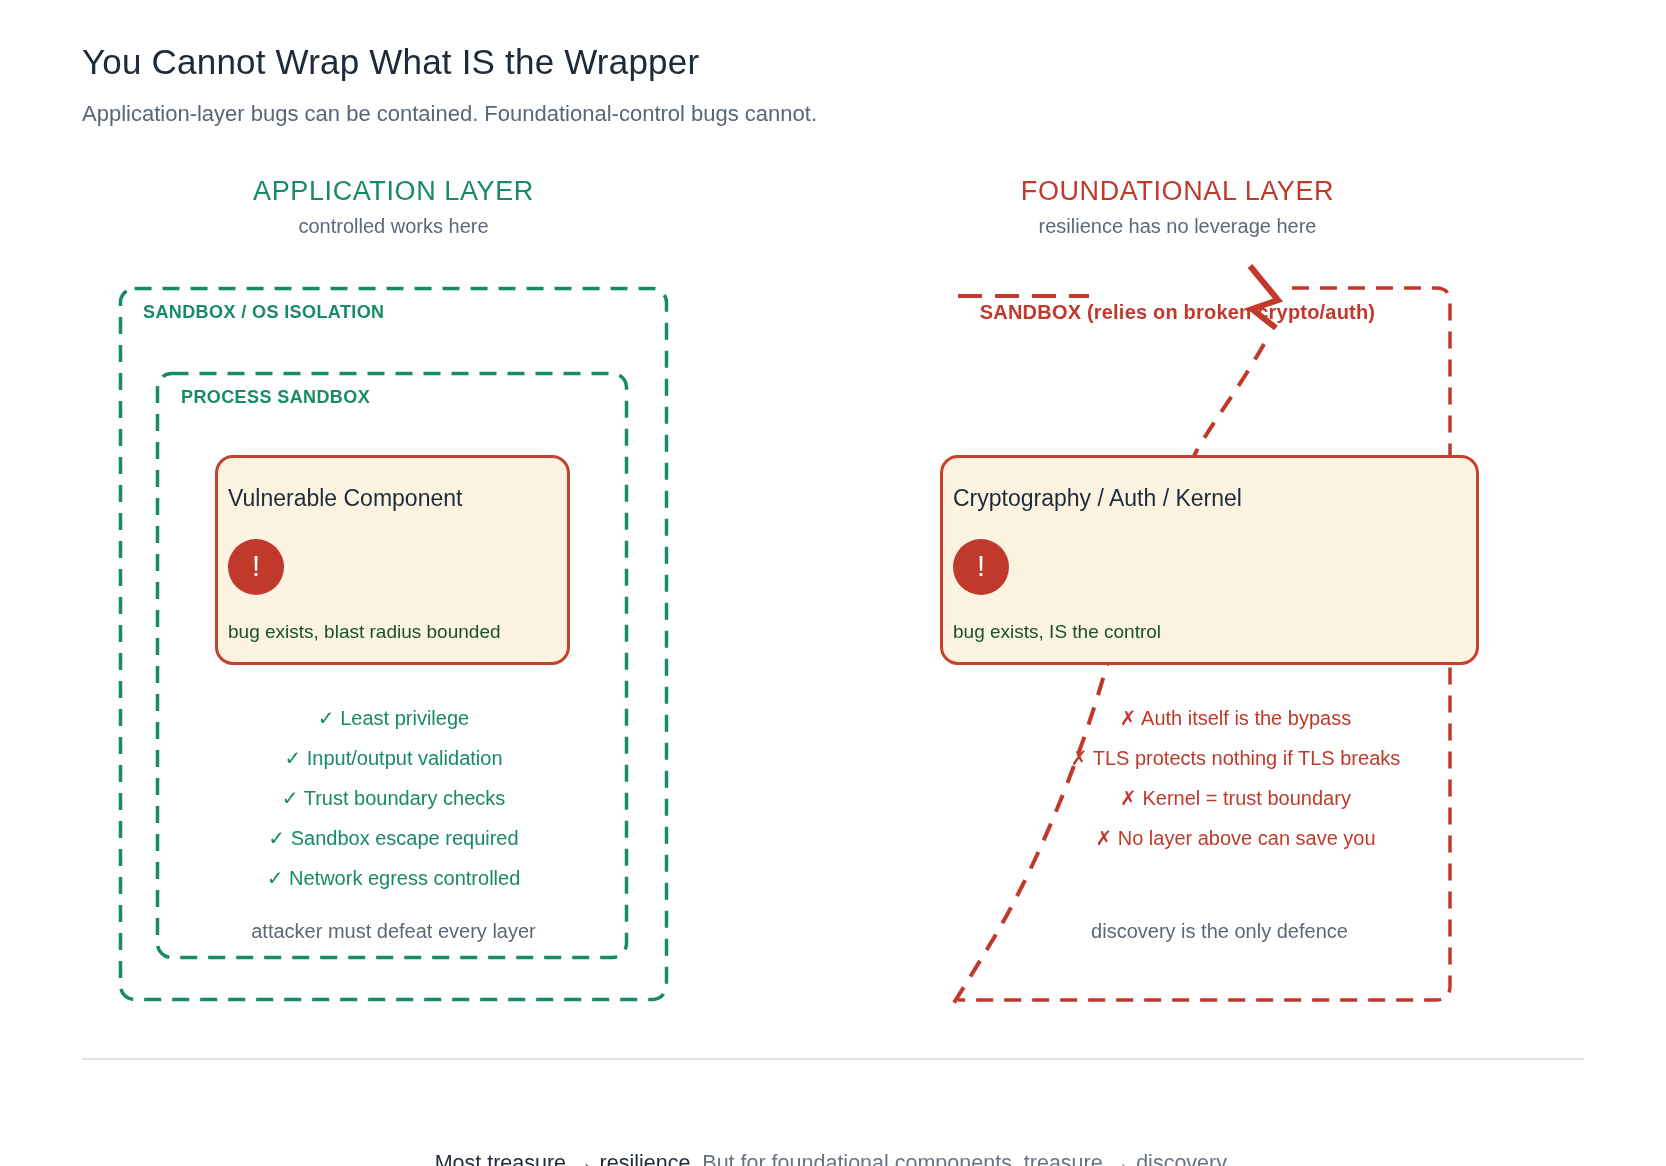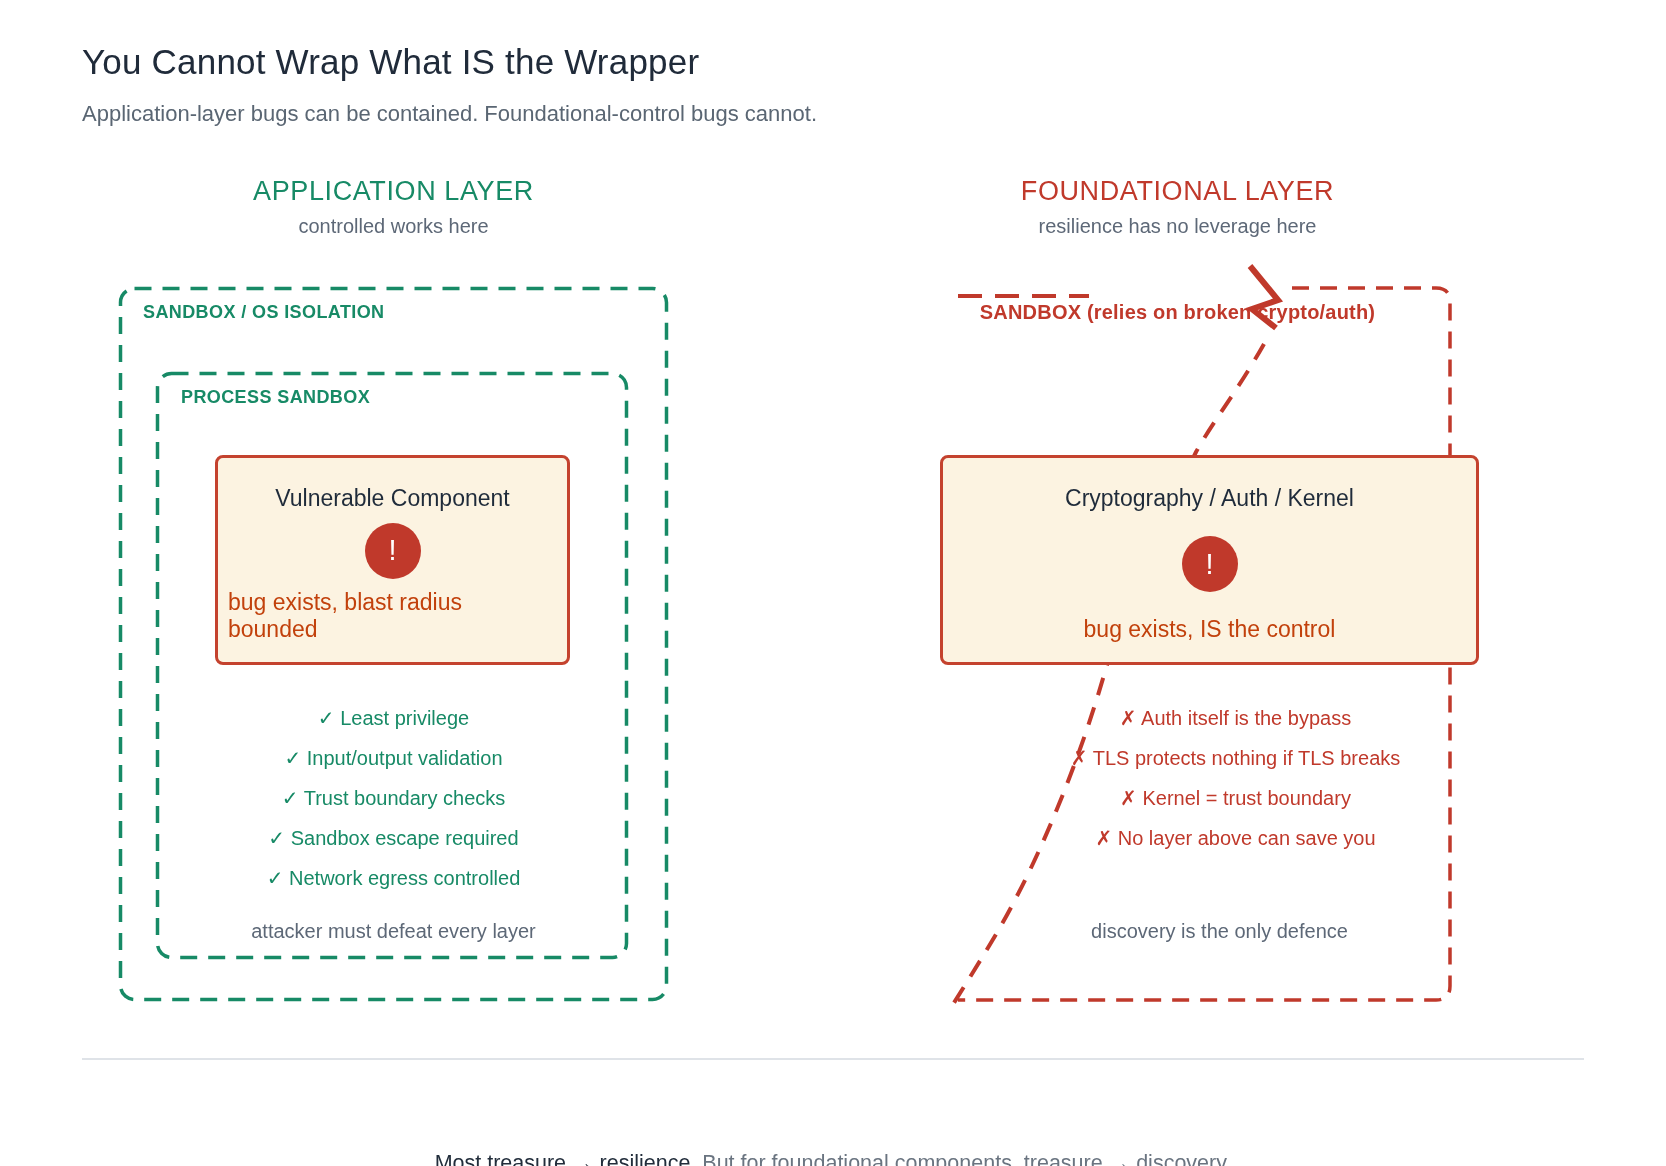--- a/index.html
+++ b/index.html
@@ -19,32 +19,32 @@
   .sub-left   { left:120px; top:215px; }
   .head-right { left:905px; top:176px; color:#c0392b; width:545px; }
   .sub-right  { left:905px; top:215px; width:545px; }
 
   .zone-label { font-size:18px; letter-spacing:0.4px;font-weight:bold; }
   .lbl-outer { left:143px; top:302px; color:#178a66; }
   .lbl-inner { left:181px; top:387px; color:#178a66; }
   .lbl-right { left:905px; top:301px; width:545px; text-align:center; color:#c0392b; font-size:20px; letter-spacing:0.2px; }
 
   .component-box {
-    background:#fcf3e1; border:3.5px solid #c4422e; border-radius:8px;
-    display:flex; flex-direction:column; align-items:center; justify-content:space-between;
+    background:#fcf3e1; border:3.5px solid #c4422e; border-radius:18px;
+    display:flex; flex-direction:column; justify-content:space-between;
     box-sizing:border-box; padding:27px 10px 19px 10px;
   }
   .box-left  { left:215px; top:455px; width:355px; height:210px; }
   .box-right { left:940px; top:455px; width:539px; height:210px; }
   .component-title { font-size:23px; color:#1f2b3a; }
   .alert-circle {
     width:56px; height:56px; border-radius:50%; background:#c0392b; color:#ffffff;
     display:flex; align-items:center; justify-content:center; font-size:29px;
   }
-  .component-caption { font-size:23px; color:#c2410c; }
+  .component-caption { font-size:19px; color:#14532d; }
 
   .item-list { display:flex; flex-direction:column; text-align:center; }
   .item-list > div { height:26px; line-height:26px; margin-bottom:14px; font-size:20px; }
   .list-left  { left:120px; top:705px; width:547px; color:#178a66; }
   .list-right { left:962px; top:705px; width:547px; color:#c0392b; }
 
   .zone-footer { font-size:20px; color:#5d6877; text-align:center; }
   .foot-left  { left:120px; top:920px; width:547px; }
   .foot-right { left:947px; top:920px; width:545px; }
 

